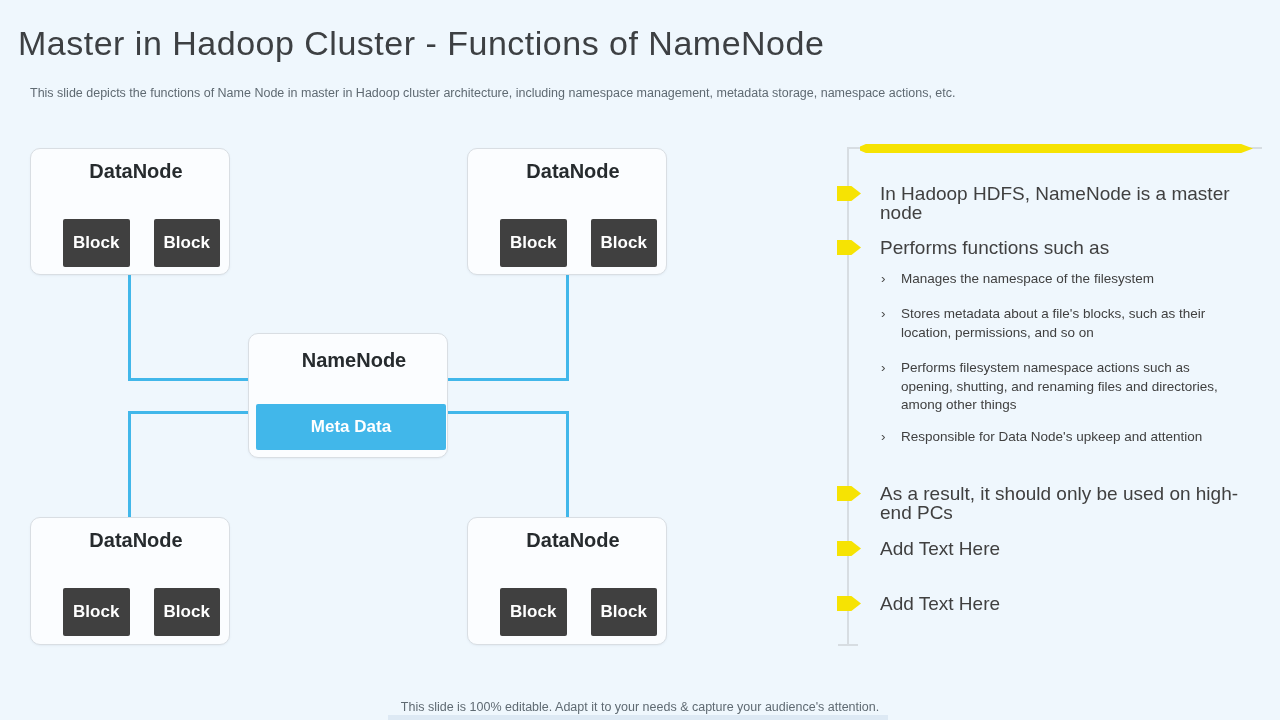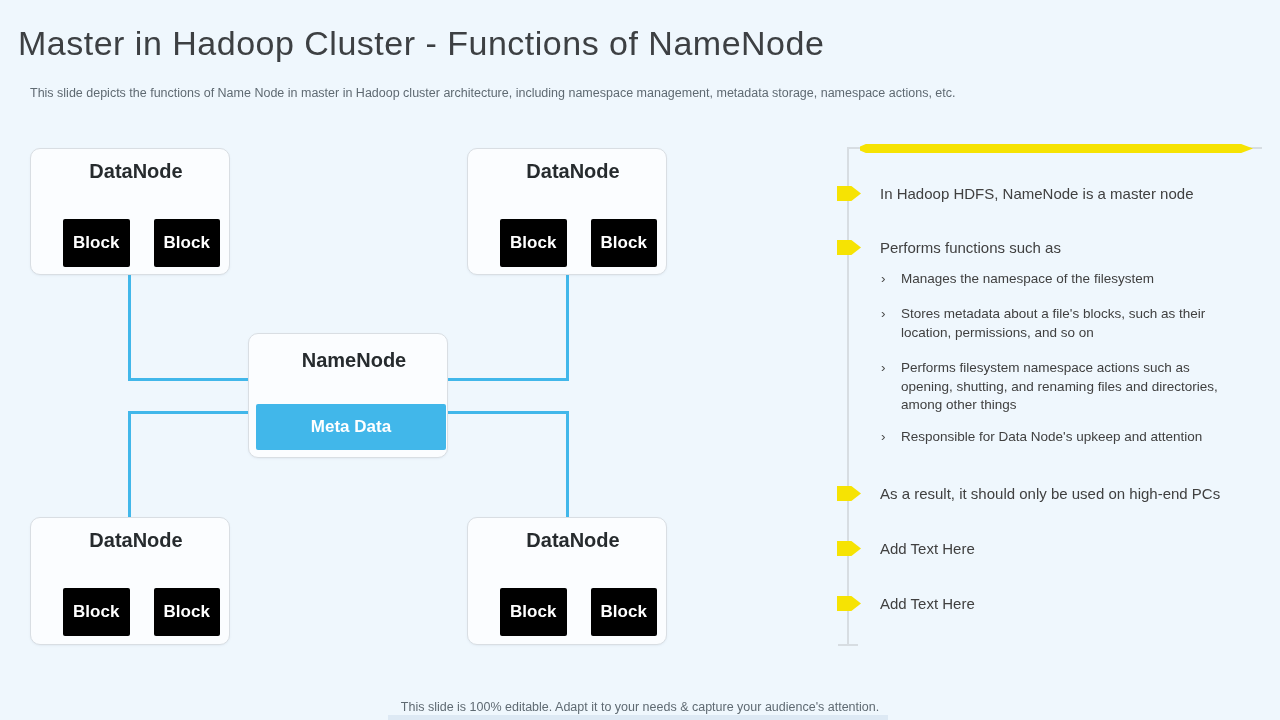--- a/index.html
+++ b/index.html
@@ -28,21 +28,21 @@
   .node-title {
     text-align:center; margin-top:11px;
     font-size:20px; font-weight:bold; color:#262b2e;padding-left:12px;
   }
   .nn-title { margin-top:15px; }
   .blocks {
     position:absolute; left:8px; right:9px; top:70px;
     display:flex; justify-content:space-between;
   }
   .block {
-    width:80px; height:48px; background:#000000; border-radius:2px;
+    width:80px; height:48px; background:#404040; border-radius:2px;
     color:#ffffff; font-weight:bold; font-size:17px;
     display:flex; align-items:center; justify-content:center;margin-left:24px;
   }
   .meta-btn {
     position:absolute; left:7px; top:70px; width:190px; height:46px;
     background:#41b7ea; border-radius:2px;
     color:#ffffff; font-weight:bold; font-size:17px;
     display:flex; align-items:center; justify-content:center;
   }
   
@@ -64,21 +64,21 @@
     background:#f6e303;
     clip-path:polygon(1.5% 0, 97% 0, 100% 50%, 97% 100%, 1.5% 100%, 0 72%, 0 28%);
   }
   .arrow {
     position:absolute; left:837px; width:24px; height:15px; background:#f6e303;
     clip-path:polygon(0 0, 60% 0, 100% 50%, 60% 100%, 0 100%); z-index:2;
   }
   .a1{top:186px} .a2{top:240px} .a3{top:486px} .a4{top:541px} .a5{top:596px}
   .bullet {
     position:absolute; left:880px; width:385px;
-    font-size:15px; line-height:19px; color:#404040;
+    font-size:19px; line-height:19px; color:#404040;
   }
   .b1{top:184px} .b2{top:238px} .b3{top:484px} .b4{top:539px} .b5{top:594px}
   .sub {
     position:absolute; left:880px; width:358px; box-sizing:border-box;
     font-size:13.5px; line-height:18.5px; color:#404040; padding-left:21px;
   }
   .s1{top:270px} .s2{top:305px} .s3{top:359px} .s4{top:428px}
   .chev { position:absolute; left:1px; top:0; color:#4a4a4a; }
   
   .footer {

